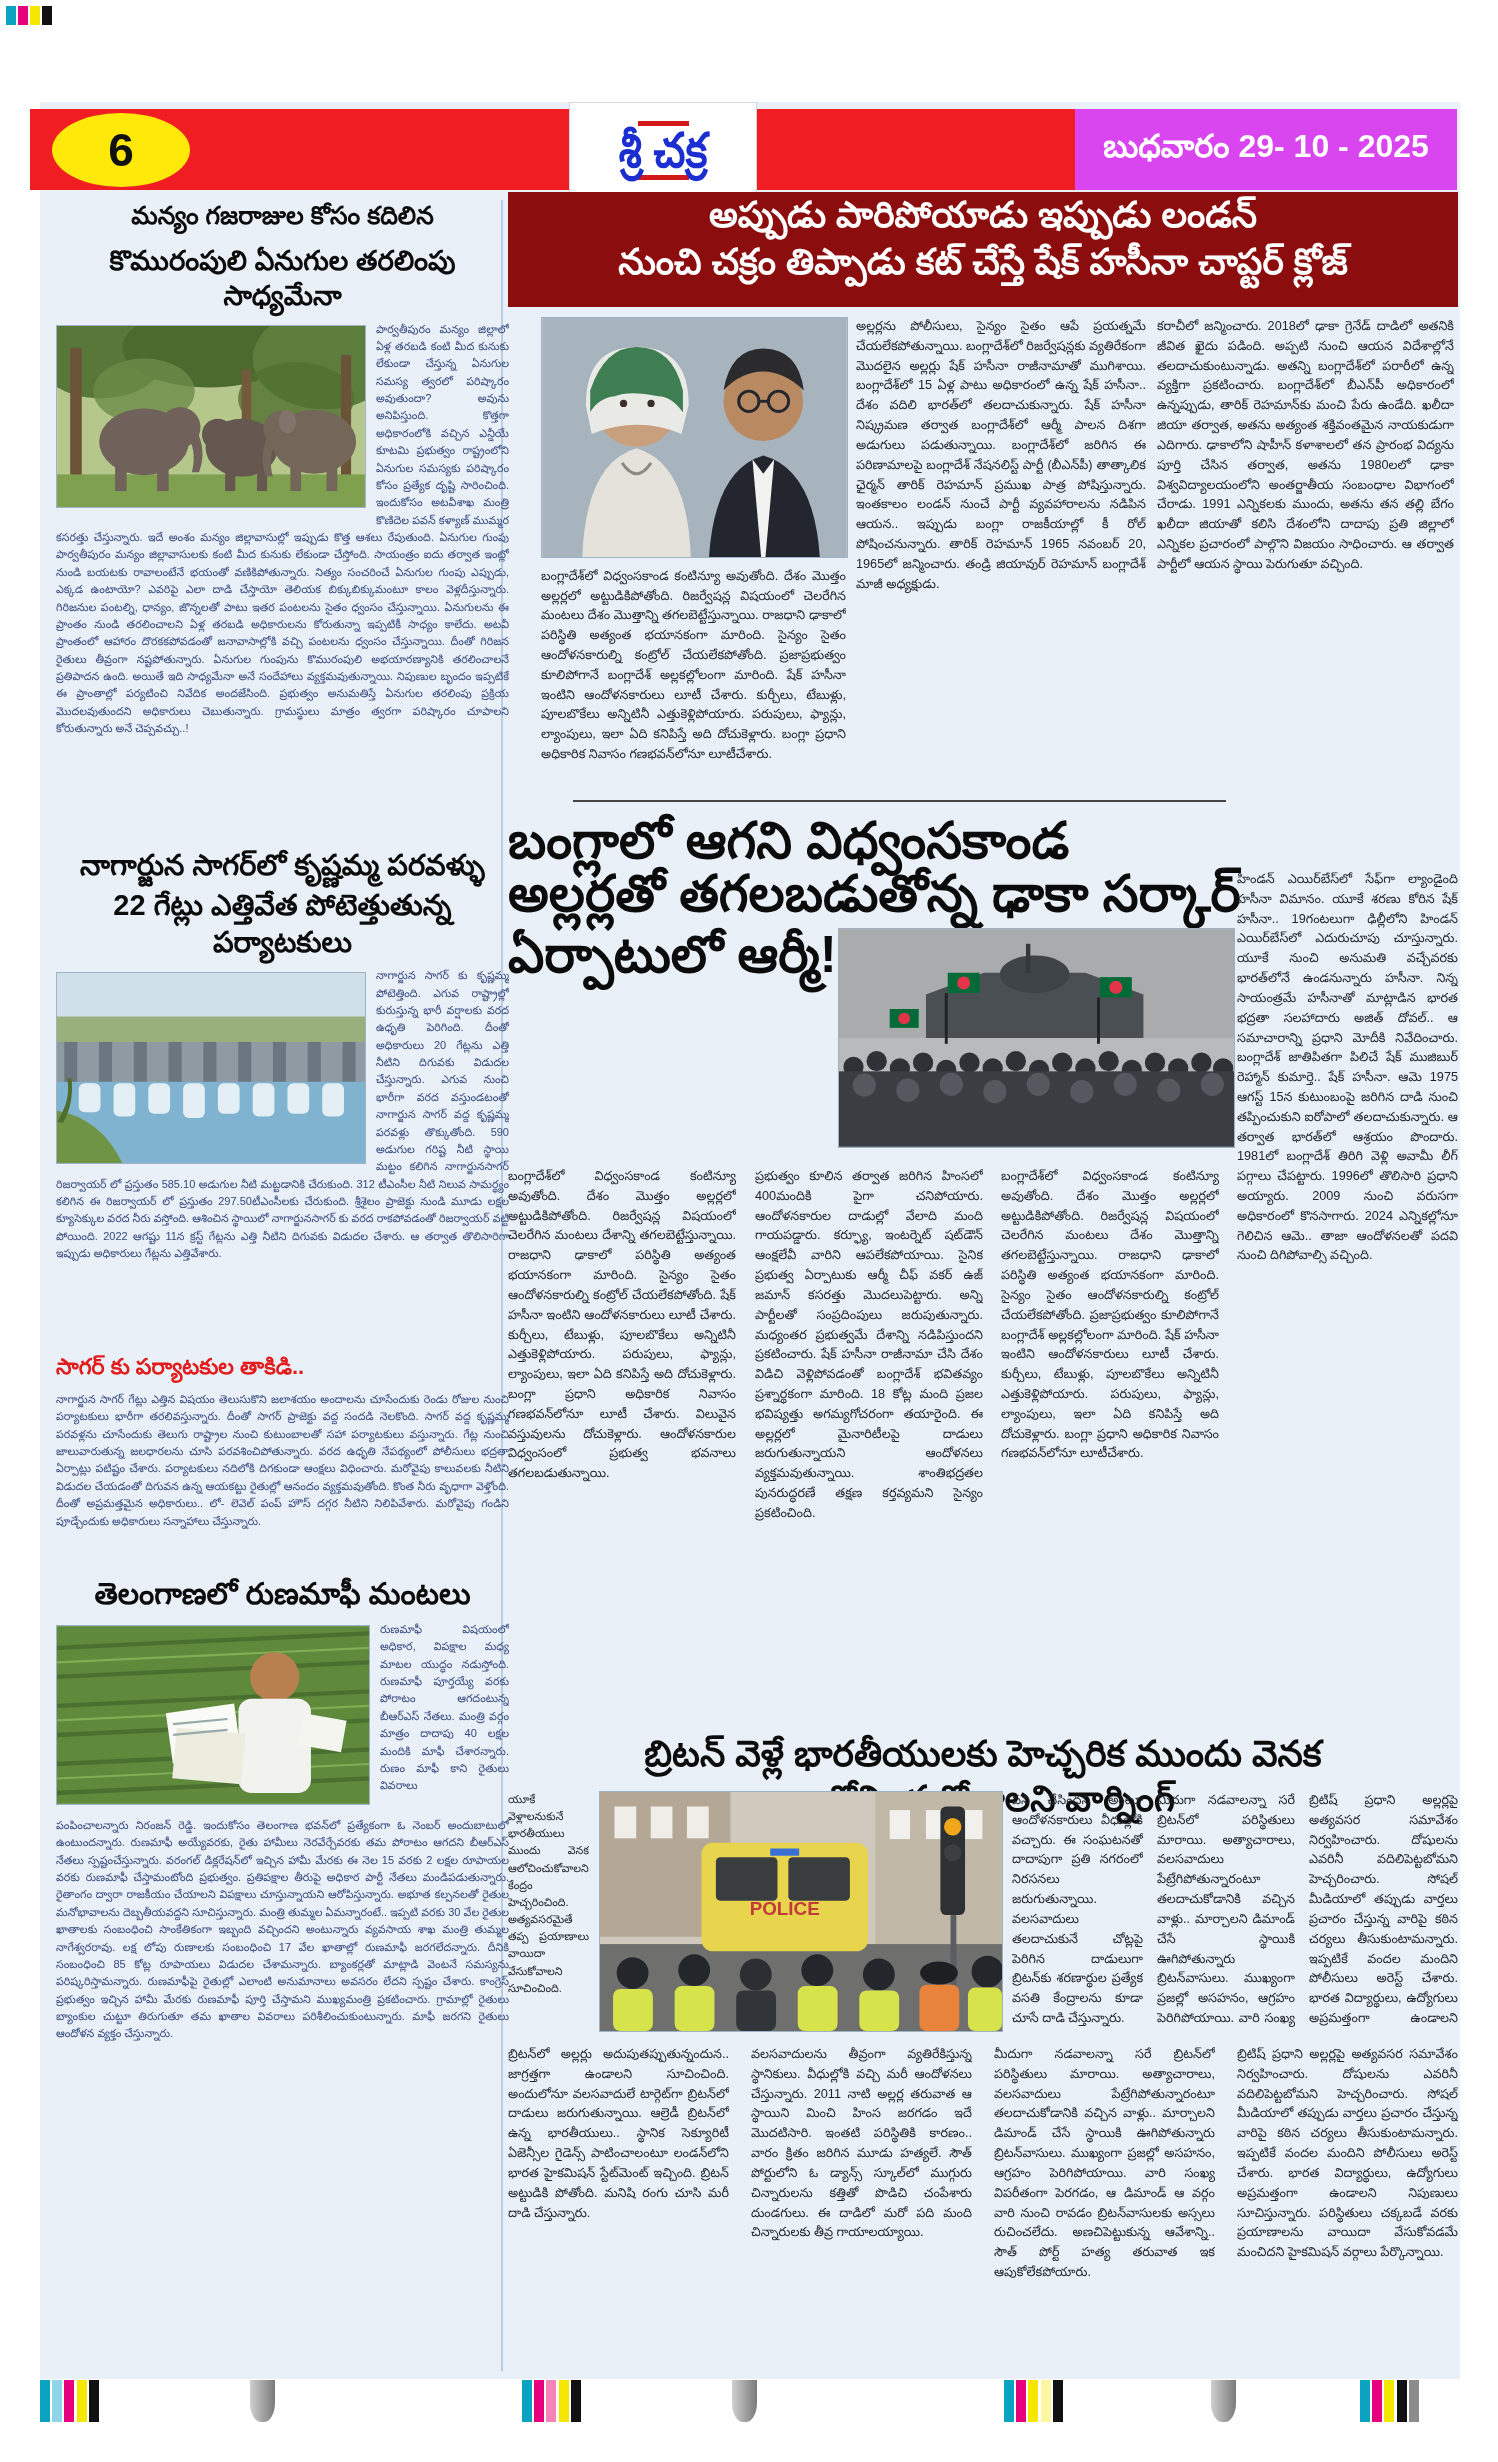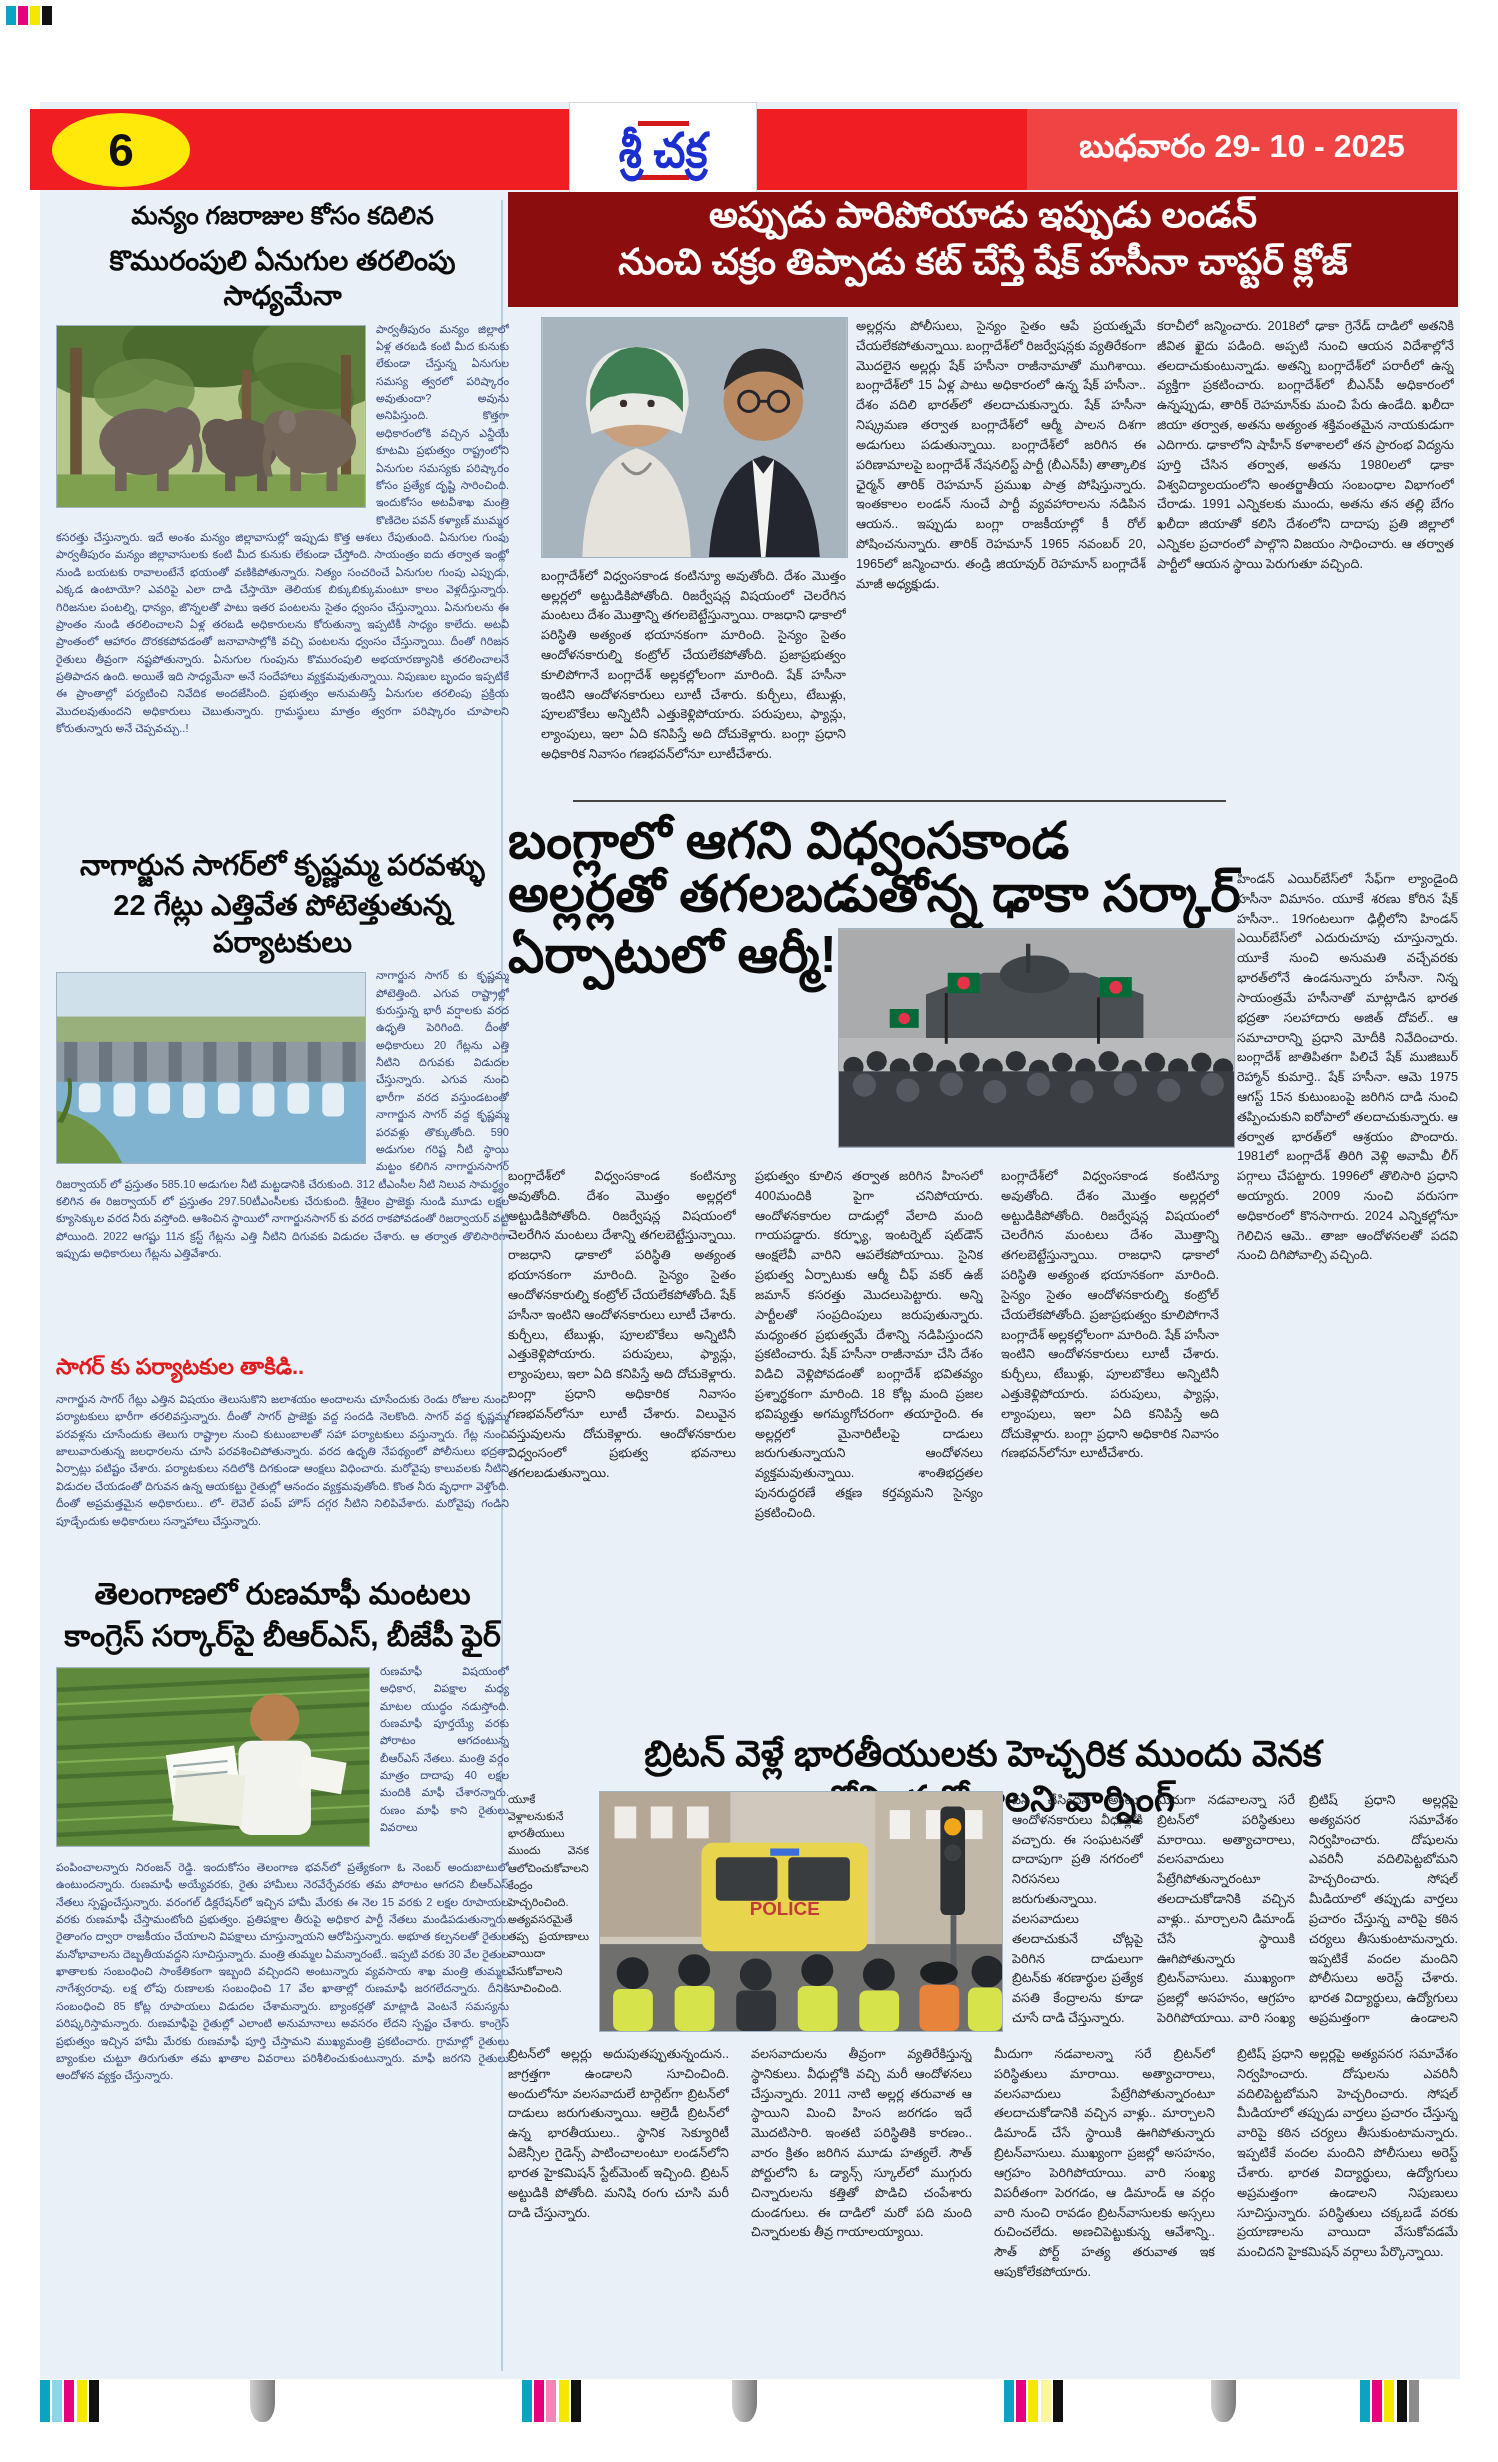--- a/index.html
+++ b/index.html
@@ -7,21 +7,21 @@
         font-family:"Liberation Sans","DejaVu Sans",sans-serif;overflow:hidden;}
   .content-bg{position:absolute;left:40px;top:102px;width:1420px;height:2277px;background:#eaf0f7;}
   
   .masthead{position:absolute;left:30px;top:109px;width:1427px;height:81px;background:#f01e23;}
   .page-circle{position:absolute;left:22px;top:3.6px;width:138px;height:74px;background:#ffe90a;border-radius:50%;
                display:flex;align-items:center;justify-content:center;font-size:46px;font-weight:bold;color:#111;}
   .logo-box{position:absolute;left:539px;top:-7.3px;width:186px;height:96px;background:#ffffff;border:0.7px solid #d6d6d6;
             display:flex;flex-direction:column;align-items:center;justify-content:center;}
   .logo-text{font-size:42px;font-weight:bold;color:#1b2fd0;line-height:1;transform:scaleY(1.15);}
   .logo-mark{width:51px;height:5px;background:#d21a1a;margin:3.6px 0;}
-  .date-box{position:absolute;right:0;top:0;width:430px;height:81px;background:#ef4444;
+  .date-box{position:absolute;right:0;top:0;width:382px;height:81px;background:#d946ef;
             display:flex;align-items:center;justify-content:center;}
   .date-text{color:#ffffff;font-size:32px;font-weight:bold;}
   
   .jtext{text-align:justify;overflow:hidden;}
   .navy{color:#33477e;}
   .dark{color:#20242a;}
   .headline{font-weight:bold;color:#0c0c0c;text-align:center;line-height:1.25;}
   .vrule{position:absolute;width:1.5px;background:#b9cde2;}
   .hrule{position:absolute;height:1.5px;background:#444;}
   
@@ -155,21 +155,20 @@
           <path d="M0 205 q20 -30 14 -60 l6 0 q4 34 -12 62 z" fill="#4e6e2f"></path>
         </svg>
         <span>నాగార్జున సాగర్ కు కృష్ణమ్మ పోటెత్తింది. ఎగువ రాష్ట్రాల్లో కురుస్తున్న భారీ వర్షాలకు వరద ఉధృతి పెరిగింది. దీంతో అధికారులు 20 గేట్లను ఎత్తి నీటిని దిగువకు విడుదల చేస్తున్నారు. ఎగువ నుంచి భారీగా వరద వస్తుండటంతో నాగార్జున సాగర్ వద్ద కృష్ణమ్మ పరవళ్లు తొక్కుతోంది. 590 అడుగుల గరిష్ట నీటి స్థాయి మట్టం కలిగిన నాగార్జునసాగర్ రిజర్వాయర్ లో ప్రస్తుతం 585.10 అడుగుల నీటి మట్టడానికి చేరుకుంది. 312 టీఎంసీల నీటి నిలువ సామర్థ్యం కలిగిన ఈ రిజర్వాయర్ లో ప్రస్తుతం 297.50టీఎంసీలకు చేరుకుంది. శ్రీశైలం ప్రాజెక్టు నుండి మూడు లక్షల క్యూసెక్కుల వరద నీరు వస్తోంది. ఆశించిన స్థాయిలో నాగార్జునసాగర్ కు వరద రాకపోవడంతో రిజర్వాయర్ వట్టి పోయింది. 2022 ఆగష్టు 11న క్రస్ట్ గేట్లను ఎత్తి నీటిని దిగువకు విడుదల చేశారు. ఆ తర్వాత తొలిసారిగా ఇప్పుడు అధికారులు గేట్లను ఎత్తివేశారు.</span>
       </div>
       <div class="subhead">సాగర్ కు పర్యాటకుల తాకిడి..</div>
       <div class="jtext navy body18" style="height:239px;">నాగార్జున సాగర్ గేట్లు ఎత్తిన విషయం తెలుసుకొని జలాశయం అందాలను చూసేందుకు రెండు రోజుల నుంచి పర్యాటకులు భారీగా తరలివస్తున్నారు. దీంతో సాగర్ ప్రాజెక్టు వద్ద సందడి నెలకొంది. సాగర్ వద్ద కృష్ణమ్మ పరవళ్లను చూసేందుకు తెలుగు రాష్ట్రాల నుంచి కుటుంబాలతో సహా పర్యాటకులు వస్తున్నారు. గేట్ల నుంచి జాలువారుతున్న జలధారలను చూసి పరవశించిపోతున్నారు. వరద ఉధృతి నేపథ్యంలో పోలీసులు భద్రతా ఏర్పాట్లు పటిష్టం చేశారు. పర్యాటకులు నదిలోకి దిగకుండా ఆంక్షలు విధించారు. మరోవైపు కాలువలకు నీటిని విడుదల చేయడంతో దిగువన ఉన్న ఆయకట్టు రైతుల్లో ఆనందం వ్యక్తమవుతోంది. కొంత నీరు వృధాగా వెళ్తోంది. దీంతో అప్రమత్తమైన అధికారులు.. లో- లెవెల్ పంప్ హౌస్ దగ్గర నీటిని నిలిపివేశారు. మరోవైపు గండిని పూడ్చేందుకు అధికారులు సన్నాహాలు చేస్తున్నారు.</div>
     </div>
 
     <div class="art" style="height:790px;margin-top:10px;">
       <div class="headline" style="font-size:30px;">తెలంగాణలో రుణమాఫీ మంటలు</div>
-      <div class="headline" style="font-size:30px;margin-top:4.4px;">కాంగ్రెస్ సర్కార్‌పై బీఆర్‌ఎస్, బీజేపీ ఫైర్</div>
       <div style="margin-top:8.7px;overflow:hidden;">
         <svg class="photo" width="312" height="178" viewBox="0 0 430 245">
           <rect width="430" height="245" fill="#5f8a3c"></rect>
           <g stroke="#4a7030" stroke-width="6">
             <line x1="0" y1="30" x2="430" y2="10"></line>
               <line x1="0" y1="70" x2="430" y2="50"></line>
             <line x1="0" y1="110" x2="430" y2="90"></line>
               <line x1="0" y1="150" x2="430" y2="130"></line>
             <line x1="0" y1="190" x2="430" y2="170"></line>
               <line x1="0" y1="230" x2="430" y2="210"></line>

